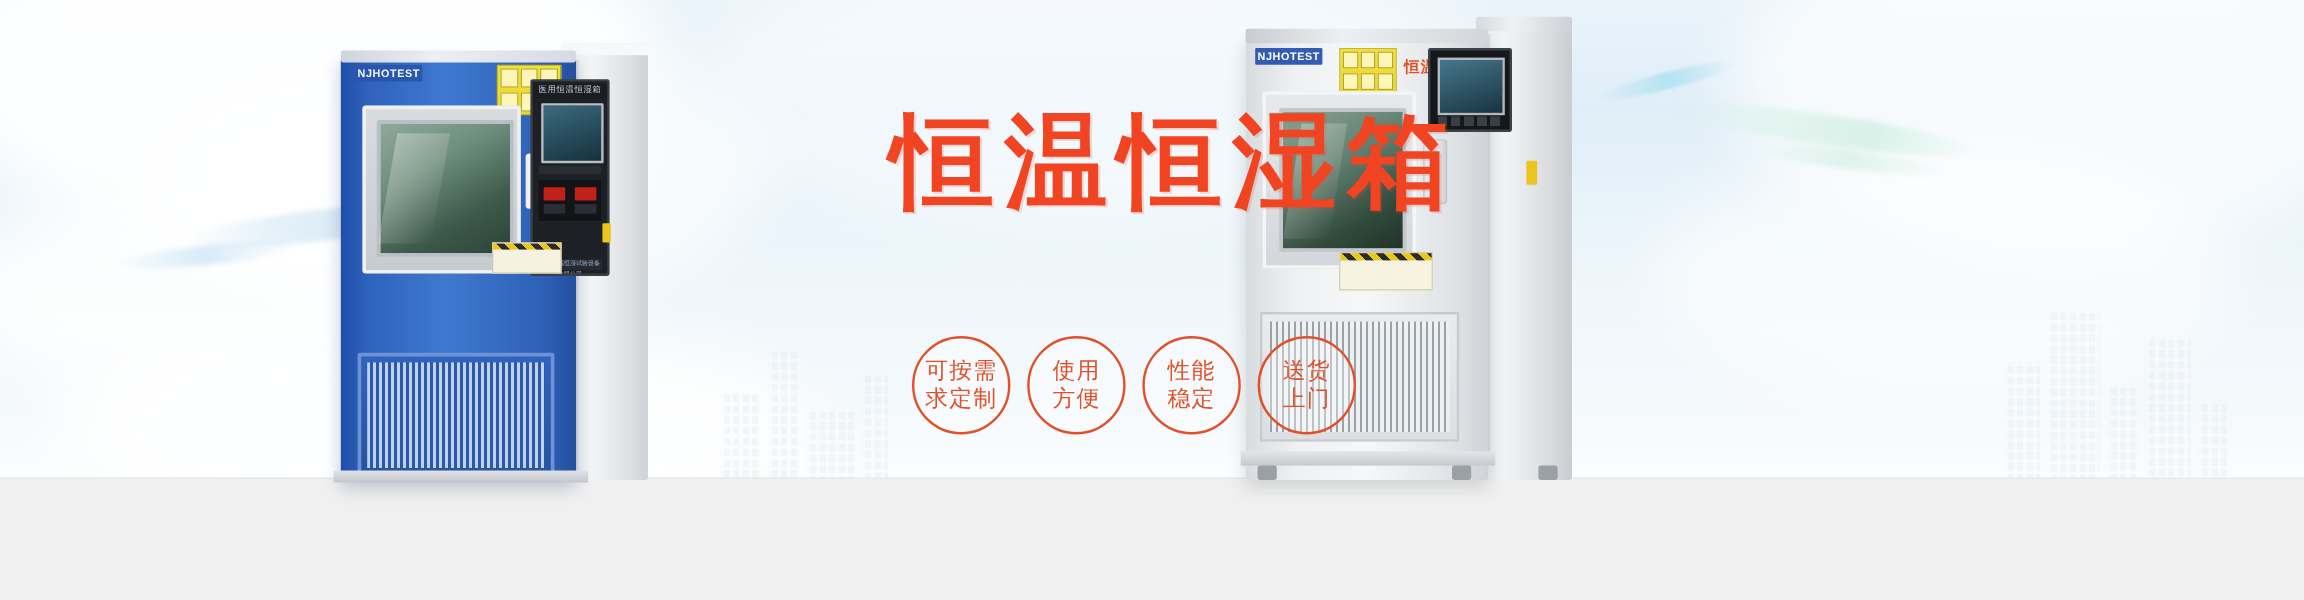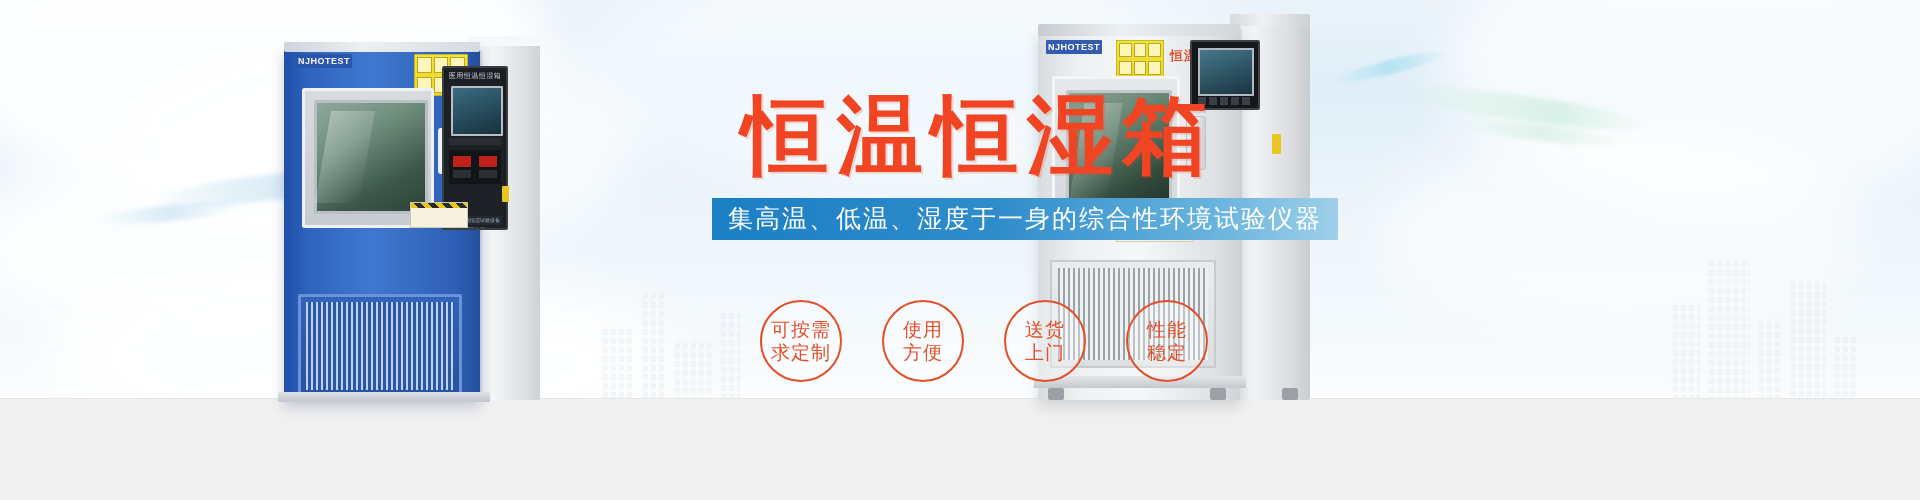--- a/index.html
+++ b/index.html
@@ -65,21 +65,21 @@
     text-shadow:2px 2px 0 rgba(240,68,35,.18);
   }
   .subbar{
     position:absolute;left:712px;top:198px;
     padding:6px 16px 8px 16px;
     background:linear-gradient(90deg,#1b7fc4 0%,#2e8ccb 45%,#68b3dd 80%,#9fd0ea 100%);
     color:#ffffff;font-size:25px;letter-spacing:2px;white-space:nowrap;
     line-height:1.12;
   }
   
-  .badges{position:absolute;left:760px;top:300px;display:flex;gap:40px;}
+  .badges{position:absolute;left:760px;top:280px;display:flex;gap:14px;}
   .badge{
     width:78px;height:78px;border-radius:50%;
     border:2px solid #e2502a;
     display:flex;flex-direction:column;align-items:center;justify-content:center;
     color:#e2502a;font-size:19px;line-height:1.22;letter-spacing:1px;
     background:rgba(255,255,255,.35);
   }
   .badge span{display:block;}
   
   .cta{
@@ -349,36 +349,35 @@
     <div class="mR-foot b"></div>
     <div class="mR-foot c"></div>
     <div class="mR-sideHandle"></div>
   </div>
 
   <div class="copy">
 
 
     <div class="headline">恒温恒湿箱</div>
 
-    <div class="subbar">集高温、低温、湿度于一身的综合性环境试验仪器</div>
 
     <div class="badges">
       <div class="badge">
         <span>可按需</span>
         <span>求定制</span>
       </div>
       <div class="badge">
         <span>使用</span>
         <span>方便</span>
       </div>
       <div class="badge">
+        <span>性能</span>
+        <span>稳定</span>
+      </div>
+      <div class="badge">
         <span>送货</span>
         <span>上门</span>
       </div>
-      <div class="badge">
-        <span>性能</span>
-        <span>稳定</span>
-      </div>
     </div>
 
 
   </div>
 </div>
 
 </body></html>

